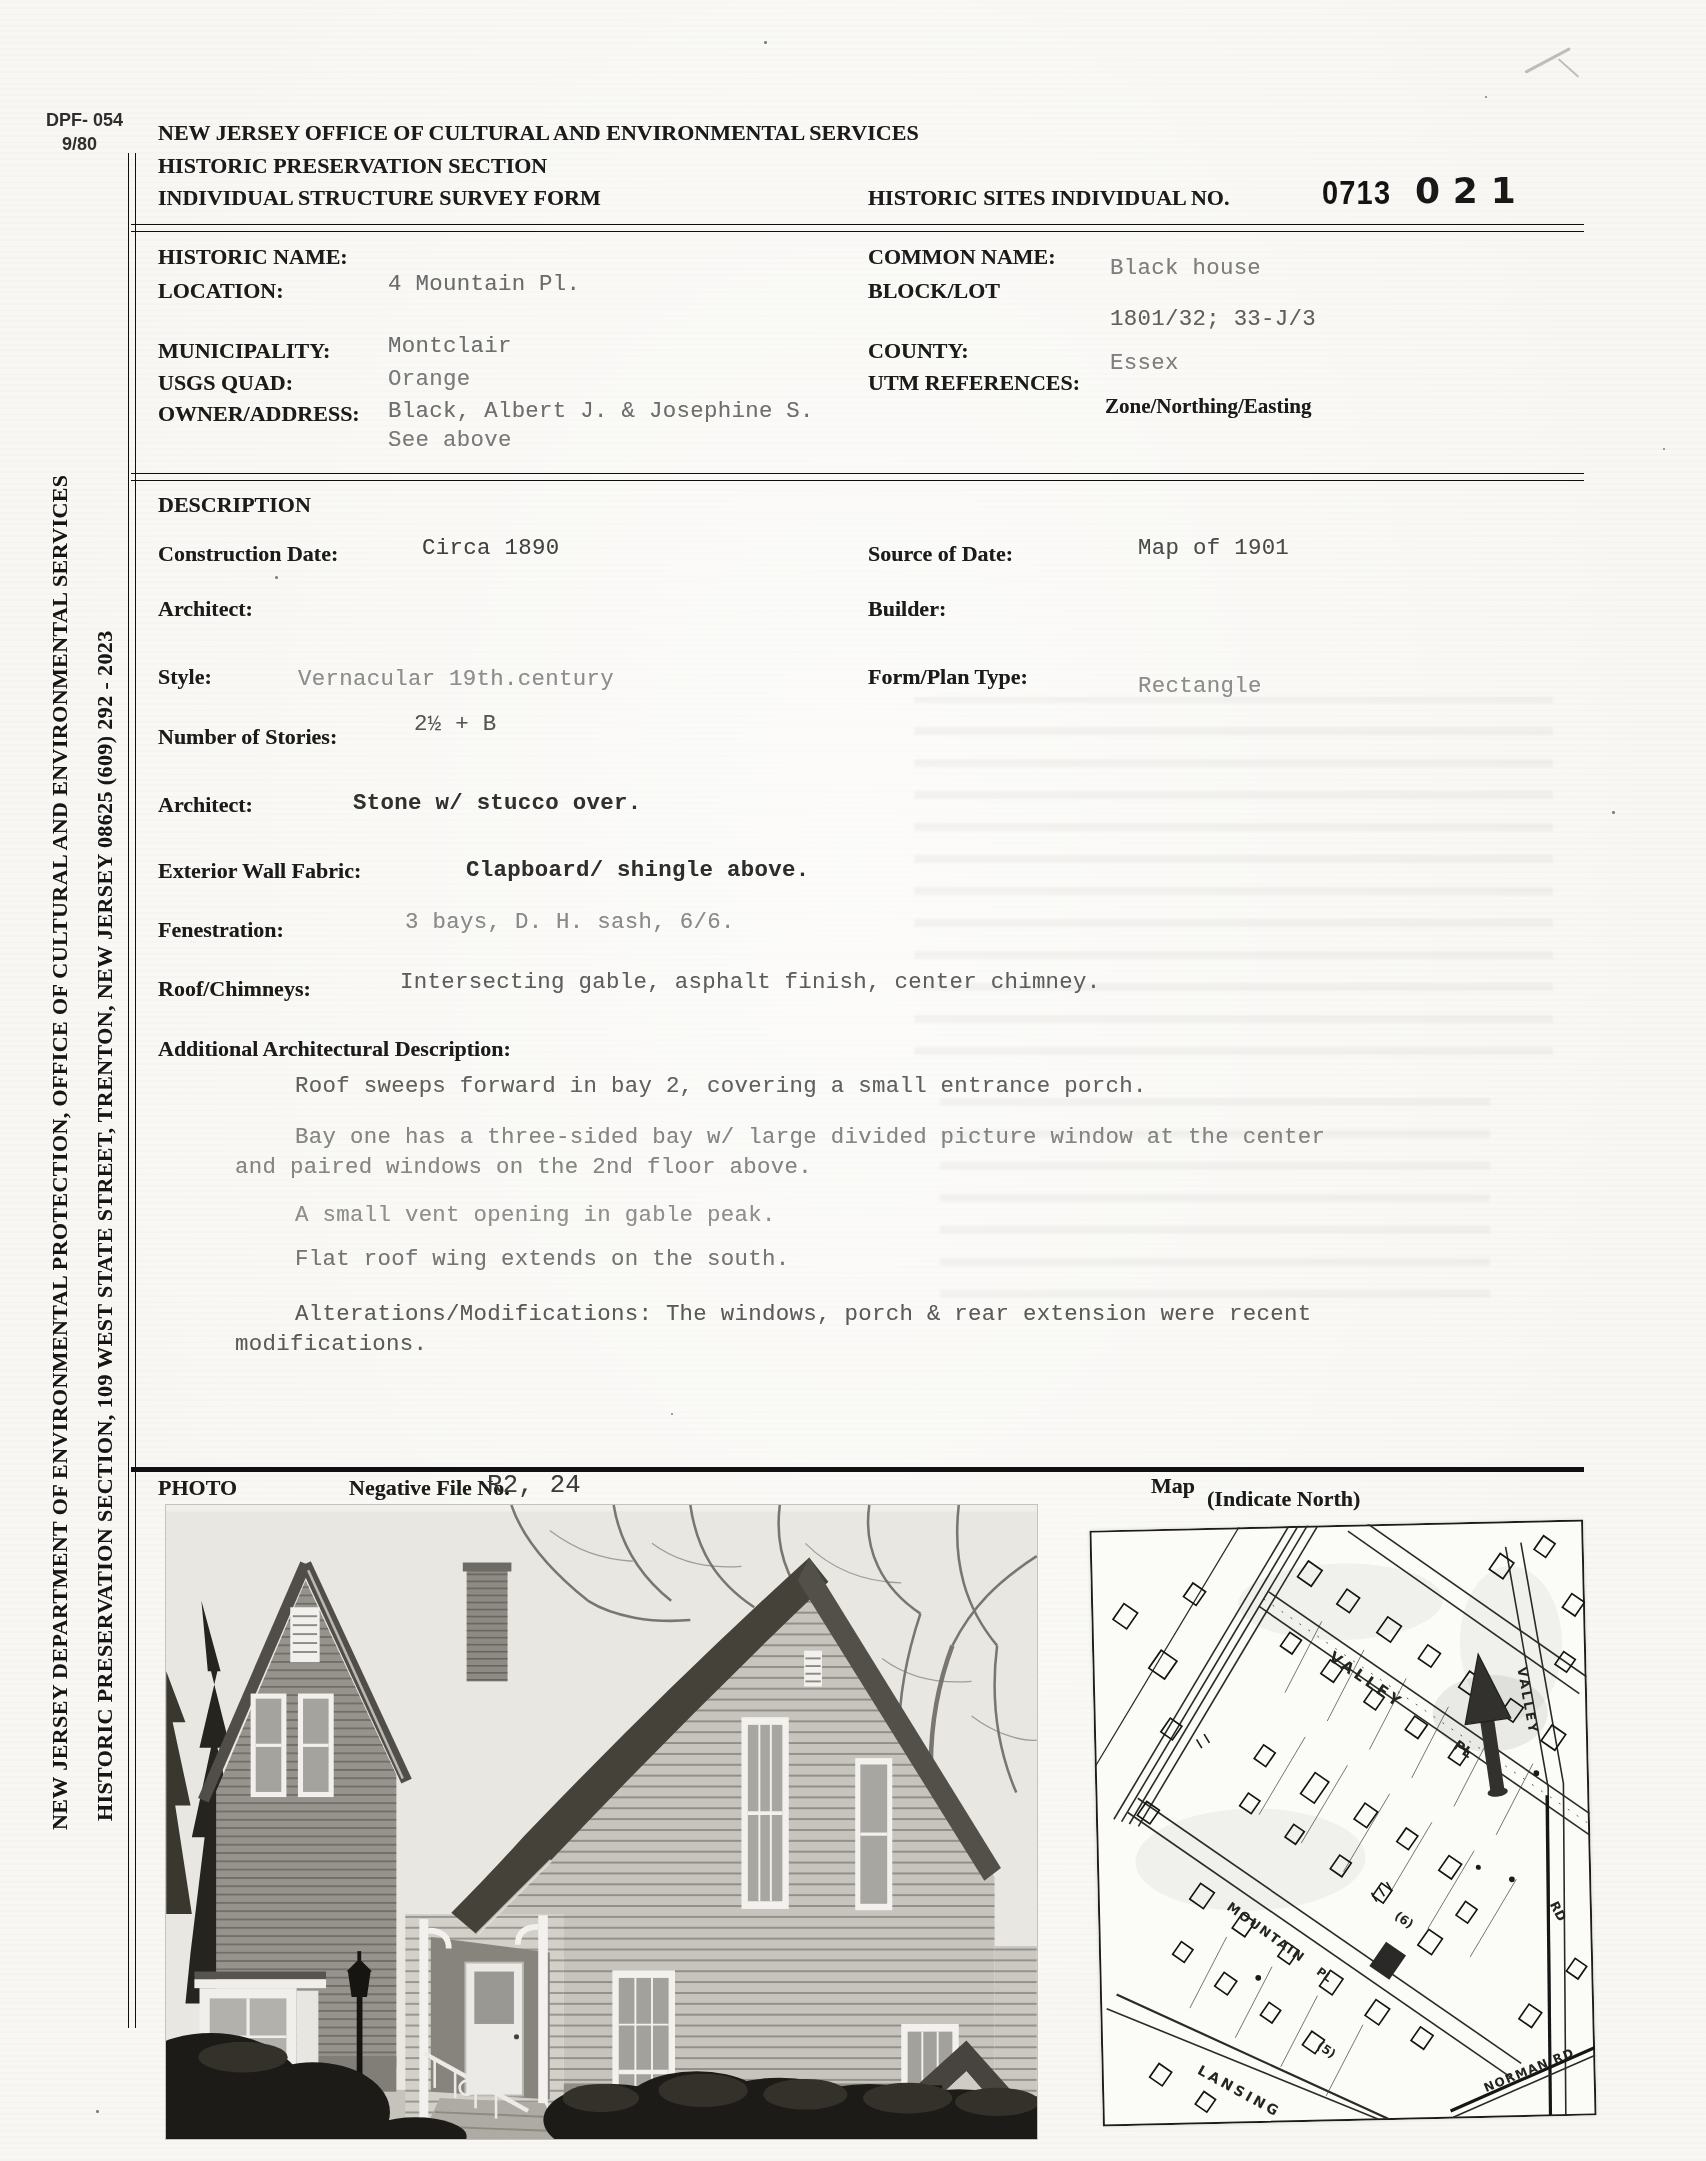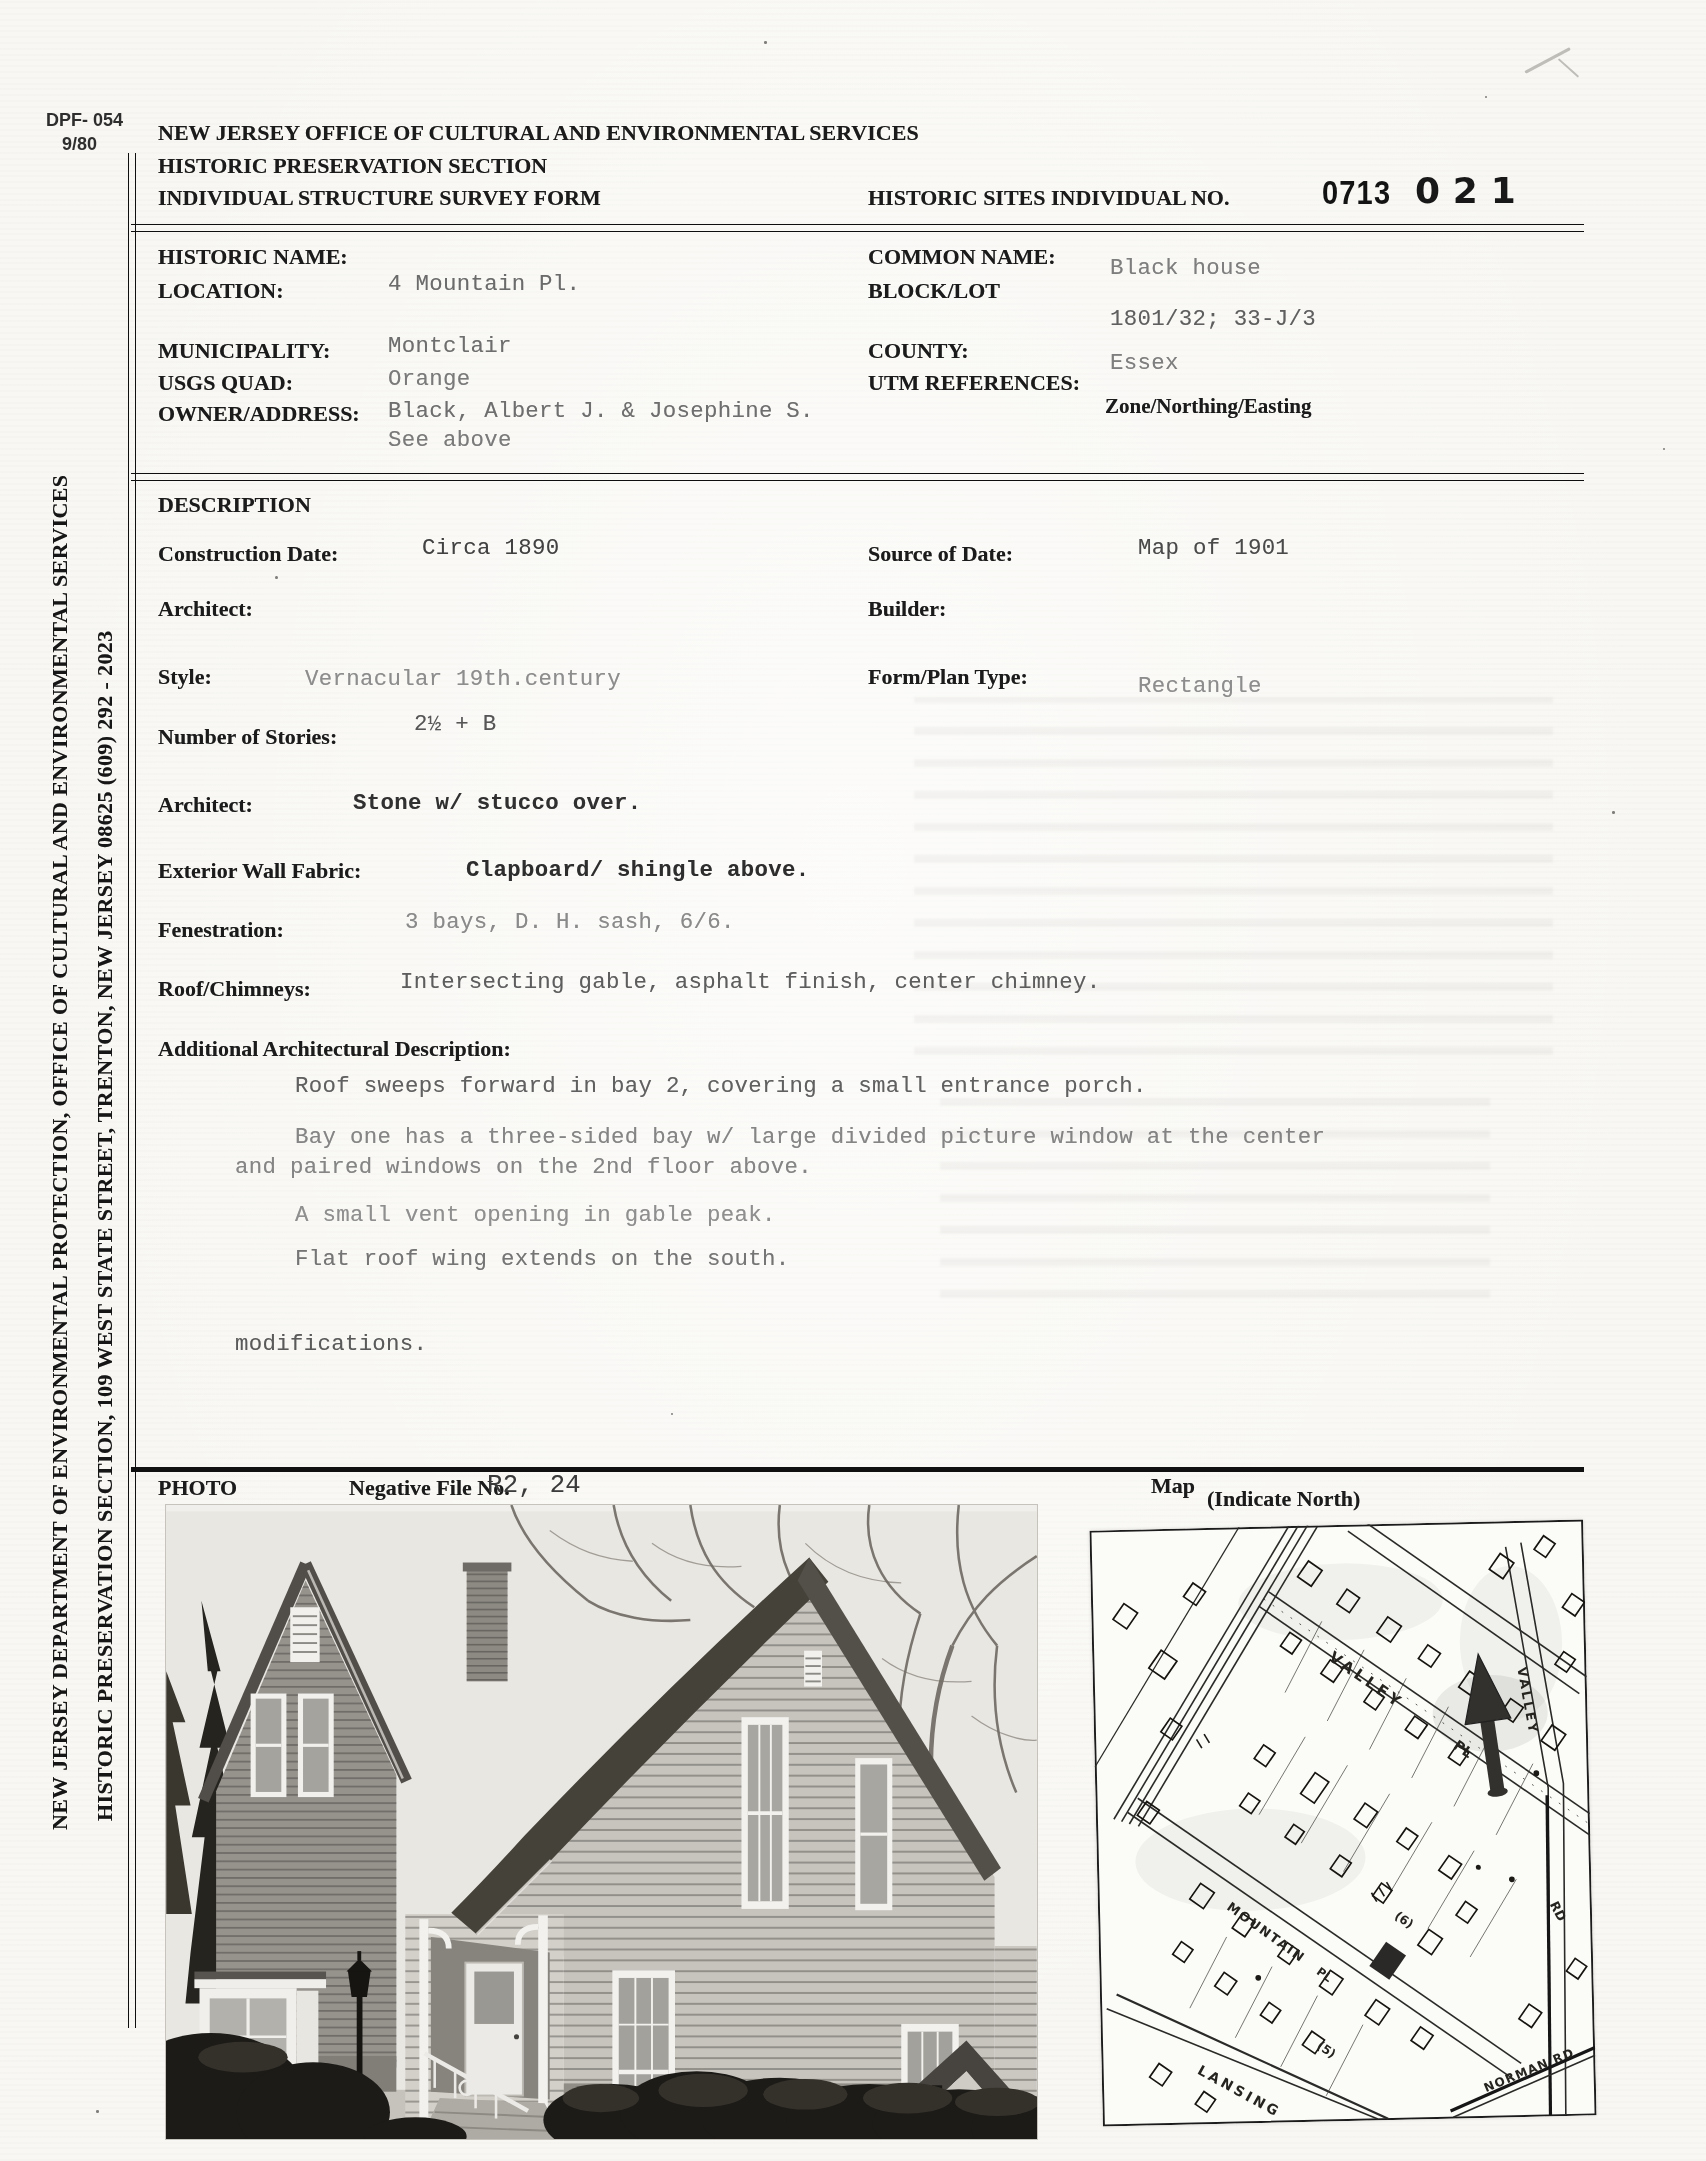--- a/index.html
+++ b/index.html
@@ -78,21 +78,21 @@
 
   <div class="t lbl" style="left:158px;top:541px;">Construction Date:</div>
   <div class="t mono" style="left:422px;top:535px;color:#414141;">Circa 1890</div>
   <div class="t lbl" style="left:868px;top:541px;">Source of Date:</div>
   <div class="t mono" style="left:1138px;top:535px;color:#4a4a4a;">Map of 1901</div>
 
   <div class="t lbl" style="left:158px;top:596px;">Architect:</div>
   <div class="t lbl" style="left:868px;top:596px;">Builder:</div>
 
   <div class="t lbl" style="left:158px;top:664px;">Style:</div>
-  <div class="t mono" style="left:298px;top:666px;color:#8d8d8d;margin-left:7px;">Vernacular 19th.century</div>
+  <div class="t mono" style="left:298px;top:666px;color:#8d8d8d;">Vernacular 19th.century</div>
   <div class="t lbl" style="left:868px;top:664px;">Form/Plan Type:</div>
   <div class="t mono" style="left:1138px;top:673px;color:#8d8d8d;">Rectangle</div>
 
   <div class="t lbl" style="left:158px;top:724px;">Number of Stories:</div>
   <div class="t mono" style="left:414px;top:711px;color:#565656;">2½ + B</div>
 
   <div class="t lbl" style="left:158px;top:792px;">Architect:</div>
   <div class="t mono" style="left:353px;top:790px;color:#303030;font-weight:bold;">Stone w/ stucco over.</div>
 
   <div class="t lbl" style="left:158px;top:858px;">Exterior Wall Fabric:</div>
@@ -103,20 +103,21 @@
 
   <div class="t lbl" style="left:158px;top:976px;">Roof/Chimneys:</div>
   <div class="t mono" style="left:400px;top:969px;color:#5d5d5d;">Intersecting gable, asphalt finish, center chimney.</div>
 
   <div class="t lbl" style="left:158px;top:1036px;">Additional Architectural Description:</div>
   <div class="t mono" style="left:295px;top:1073px;color:#606060;">Roof sweeps forward in bay 2, covering a small entrance porch.</div>
   <div class="t mono" style="left:295px;top:1124px;color:#858585;">Bay one has a three-sided bay w/ large divided picture window at the center</div>
   <div class="t mono" style="left:235px;top:1154px;color:#858585;">and paired windows on the 2nd floor above.</div>
   <div class="t mono" style="left:295px;top:1202px;color:#8f8f8f;">A small vent opening in gable peak.</div>
   <div class="t mono" style="left:295px;top:1246px;color:#757575;">Flat roof wing extends on the south.</div>
+  <div class="t mono" style="left:295px;top:1301px;color:#5a5a5a;">Alterations/Modifications:  The windows, porch &amp; rear extension were recent</div>
   <div class="t mono" style="left:235px;top:1331px;color:#5a5a5a;">modifications.</div>
 
   <div class="ghost" style="left:914px;top:697px;width:639px;height:358px;"></div>
   <div class="ghost" style="left:940px;top:1081px;width:550px;height:217px;"></div>
 
   <div class="t lbl" style="left:158px;top:1475px;">PHOTO</div>
   <div class="t lbl" style="left:349px;top:1475px;">Negative File No.</div>
   <div class="t mono" style="left:487px;top:1471px;font-size:25.6px;color:#3b3b3b;">R2, 24</div>
   <div class="t lbl" style="left:1151px;top:1473px;">Map</div>
   <div class="t lbl" style="left:1207px;top:1473px;margin-top:13px;">(Indicate North)</div>

